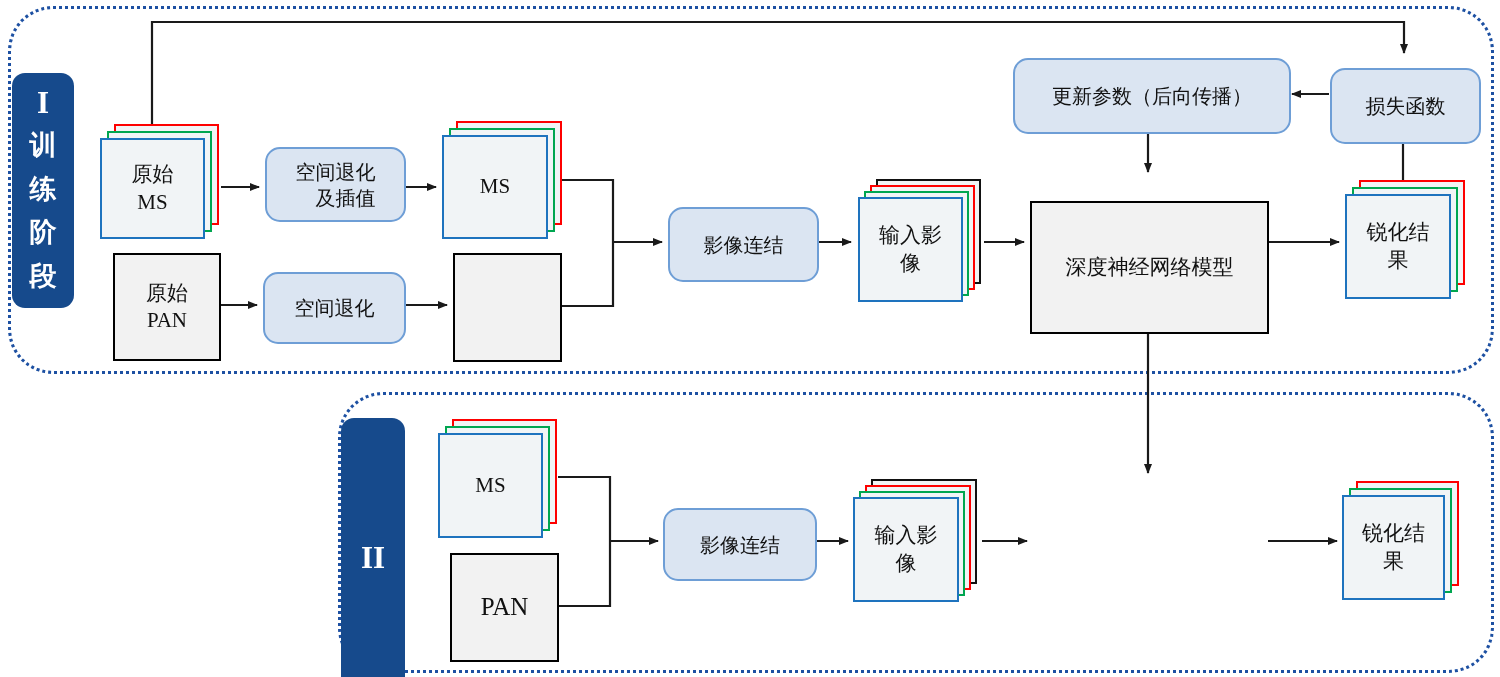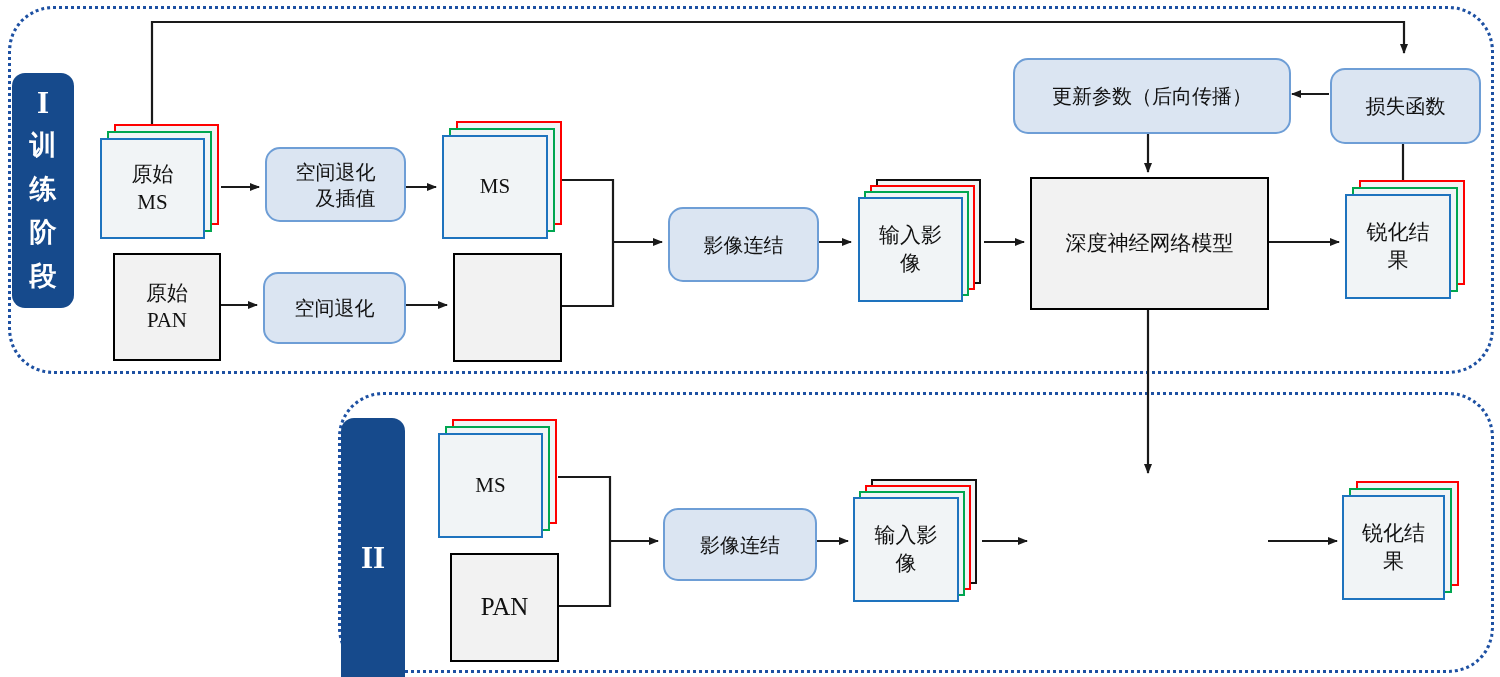--- a/index.html
+++ b/index.html
@@ -44,21 +44,21 @@
     text-align:right;font-size:20px;line-height:1.3;white-space:pre-line;
   }
   .plainbox{
     background:var(--box_fill);border:2.4px solid var(--box_border);
     display:flex;align-items:center;justify-content:center;text-align:center;
     font-size:22px;line-height:1.3;white-space:pre-line;
   }
   .bigbox{
     background:var(--box_fill);border:2.8px solid var(--box_border);
     display:flex;align-items:center;justify-content:center;text-align:center;
-    font-size:21px;line-height:1.35;white-space:pre-line;
+    font-size:21px;line-height:1.35;white-space:pre-line;margin-top:24px;
   }
   .stack{position:absolute;z-index:2;}
   .card{
     position:absolute;left:0;top:0;width:100%;height:100%;
     background:var(--card_fill);border:2.4px solid var(--card_front_border);
     box-sizing:border-box;
   }
   .card.lay-black{border-color:var(--card_black);transform:translate(18px,-18px);}
   .card.lay-red3{border-color:var(--card_red);transform:translate(14px,-14px);}
   .card.lay-green3{border-color:var(--card_green);transform:translate(7px,-7px);}

